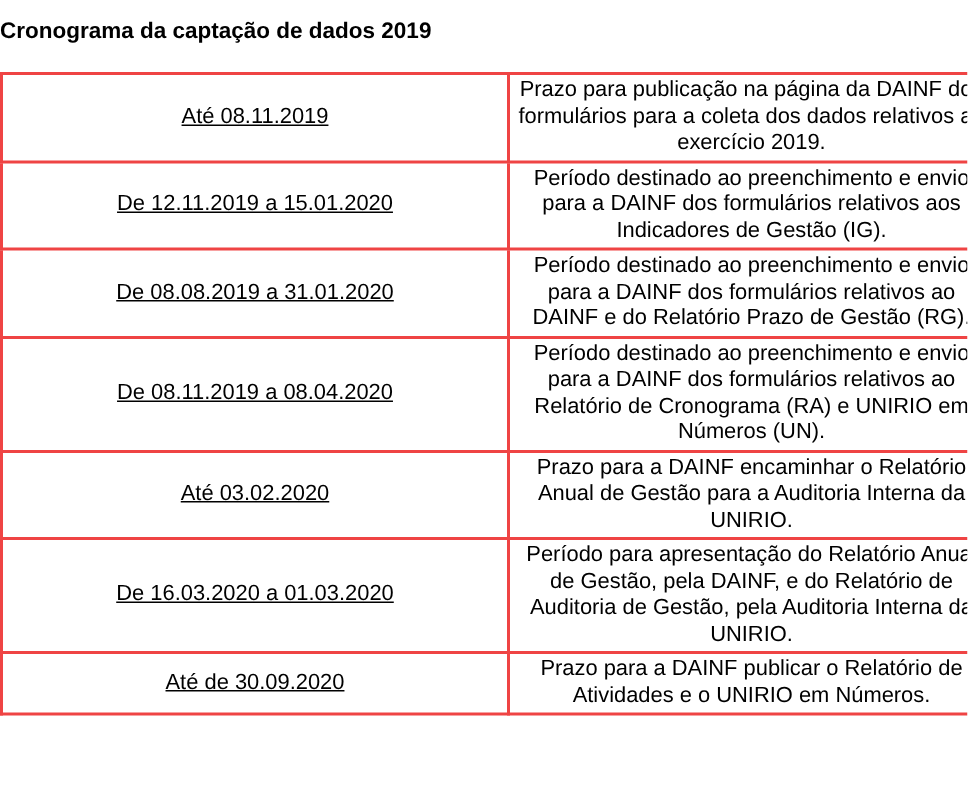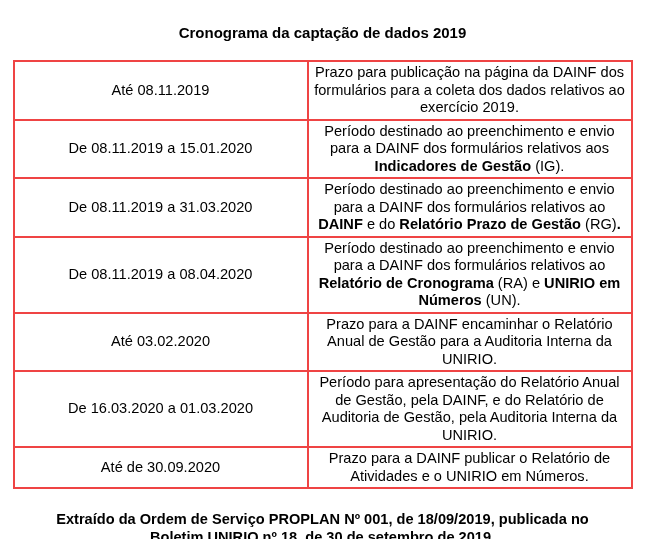--- a/index.html
+++ b/index.html
@@ -10,45 +10,45 @@
     color: #000000;
     font-family: "Liberation Sans", "DejaVu Sans", sans-serif;
   }
   .page {
     width: 645px;
     height: 539px;
     background: #ffffff;
     overflow: hidden;
   }
   .doc-title {
-    margin: 12px;
+    margin: 0;
     padding-top: 12px;
-    text-align: center;
+    text-align: left;
     font-size: 15px;
     font-weight: bold;
     line-height: 17px;
   }
   table.schedule {
     border-collapse: collapse;
     table-layout: fixed;
     width: 618px;
     margin: 19px auto 0 auto;
     border: 2px solid #000000;
   }
   table.schedule td {
     border: 2px solid #ef4444;
     font-size: 14.6px;
     line-height: 17.5px;
     text-align: center;
     vertical-align: middle;
     padding: 2px 3px;
   }
-  td.date-cell { width: 294px; }
+  td.date-cell { width: 338px; text-decoration: underline; }
   td.desc-cell { width: 324px; }
-  td.desc-cell b { font-weight: bold; }
+  td.desc-cell b { font-weight: normal; }
   .doc-footer {
     margin-top: 21px;
     text-align: center;
     font-size: 14.6px;
     font-weight: bold;
     line-height: 18px;
   }
 </style>
 </head>
 <body>
@@ -57,25 +57,25 @@
 
   <h1 class="doc-title">Cronograma da captação de dados 2019</h1>
 
   <table class="schedule">
     <tbody>
         <tr>
           <td class="date-cell">Até 08.11.2019</td>
           <td class="desc-cell"><span>Prazo para publicação na página da DAINF dos formulários para a coleta dos dados relativos ao exercício 2019.</span></td>
         </tr>
         <tr>
-          <td class="date-cell">De 08.11.2019 a 15.01.2020</td>
+          <td class="date-cell">De 12.11.2019 a 15.01.2020</td>
           <td class="desc-cell"><span>Período destinado ao preenchimento e envio para a DAINF dos formulários relativos aos </span><b>Indicadores de Gestão</b><span> (IG).</span></td>
         </tr>
         <tr>
-          <td class="date-cell">De 08.11.2019 a 31.03.2020</td>
+          <td class="date-cell">De 08.08.2019 a 31.01.2020</td>
           <td class="desc-cell"><span>Período destinado ao preenchimento e envio para a DAINF dos formulários relativos ao </span><b>DAINF</b><span> e do </span><b>Relatório Prazo de Gestão</b><span> (RG)</span><b>.</b></td>
         </tr>
         <tr>
           <td class="date-cell">De 08.11.2019 a 08.04.2020</td>
           <td class="desc-cell"><span>Período destinado ao preenchimento e envio para a DAINF dos formulários relativos ao </span><b>Relatório de Cronograma</b><span> (RA) e </span><b>UNIRIO em Números</b><span> (UN).</span></td>
         </tr>
         <tr>
           <td class="date-cell">Até 03.02.2020</td>
           <td class="desc-cell"><span>Prazo para a DAINF encaminhar o Relatório Anual de Gestão para a Auditoria Interna da UNIRIO.</span></td>
         </tr>
@@ -83,18 +83,14 @@
           <td class="date-cell">De 16.03.2020 a 01.03.2020</td>
           <td class="desc-cell"><span>Período para apresentação do Relatório Anual de Gestão, pela DAINF, e do Relatório de Auditoria de Gestão, pela Auditoria Interna da UNIRIO.</span></td>
         </tr>
         <tr>
           <td class="date-cell">Até de 30.09.2020</td>
           <td class="desc-cell"><span>Prazo para a DAINF publicar o Relatório de Atividades e o UNIRIO em Números.</span></td>
         </tr>
       </tbody>
   </table>
 
-  <div class="doc-footer">
-    <div>Extraído da Ordem de Serviço PROPLAN Nº 001, de 18/09/2019, publicada no</div>
-    <div>Boletim UNIRIO nº 18, de 30 de setembro de 2019.</div>
-  </div>
 
 </div>
 
 </body></html>

